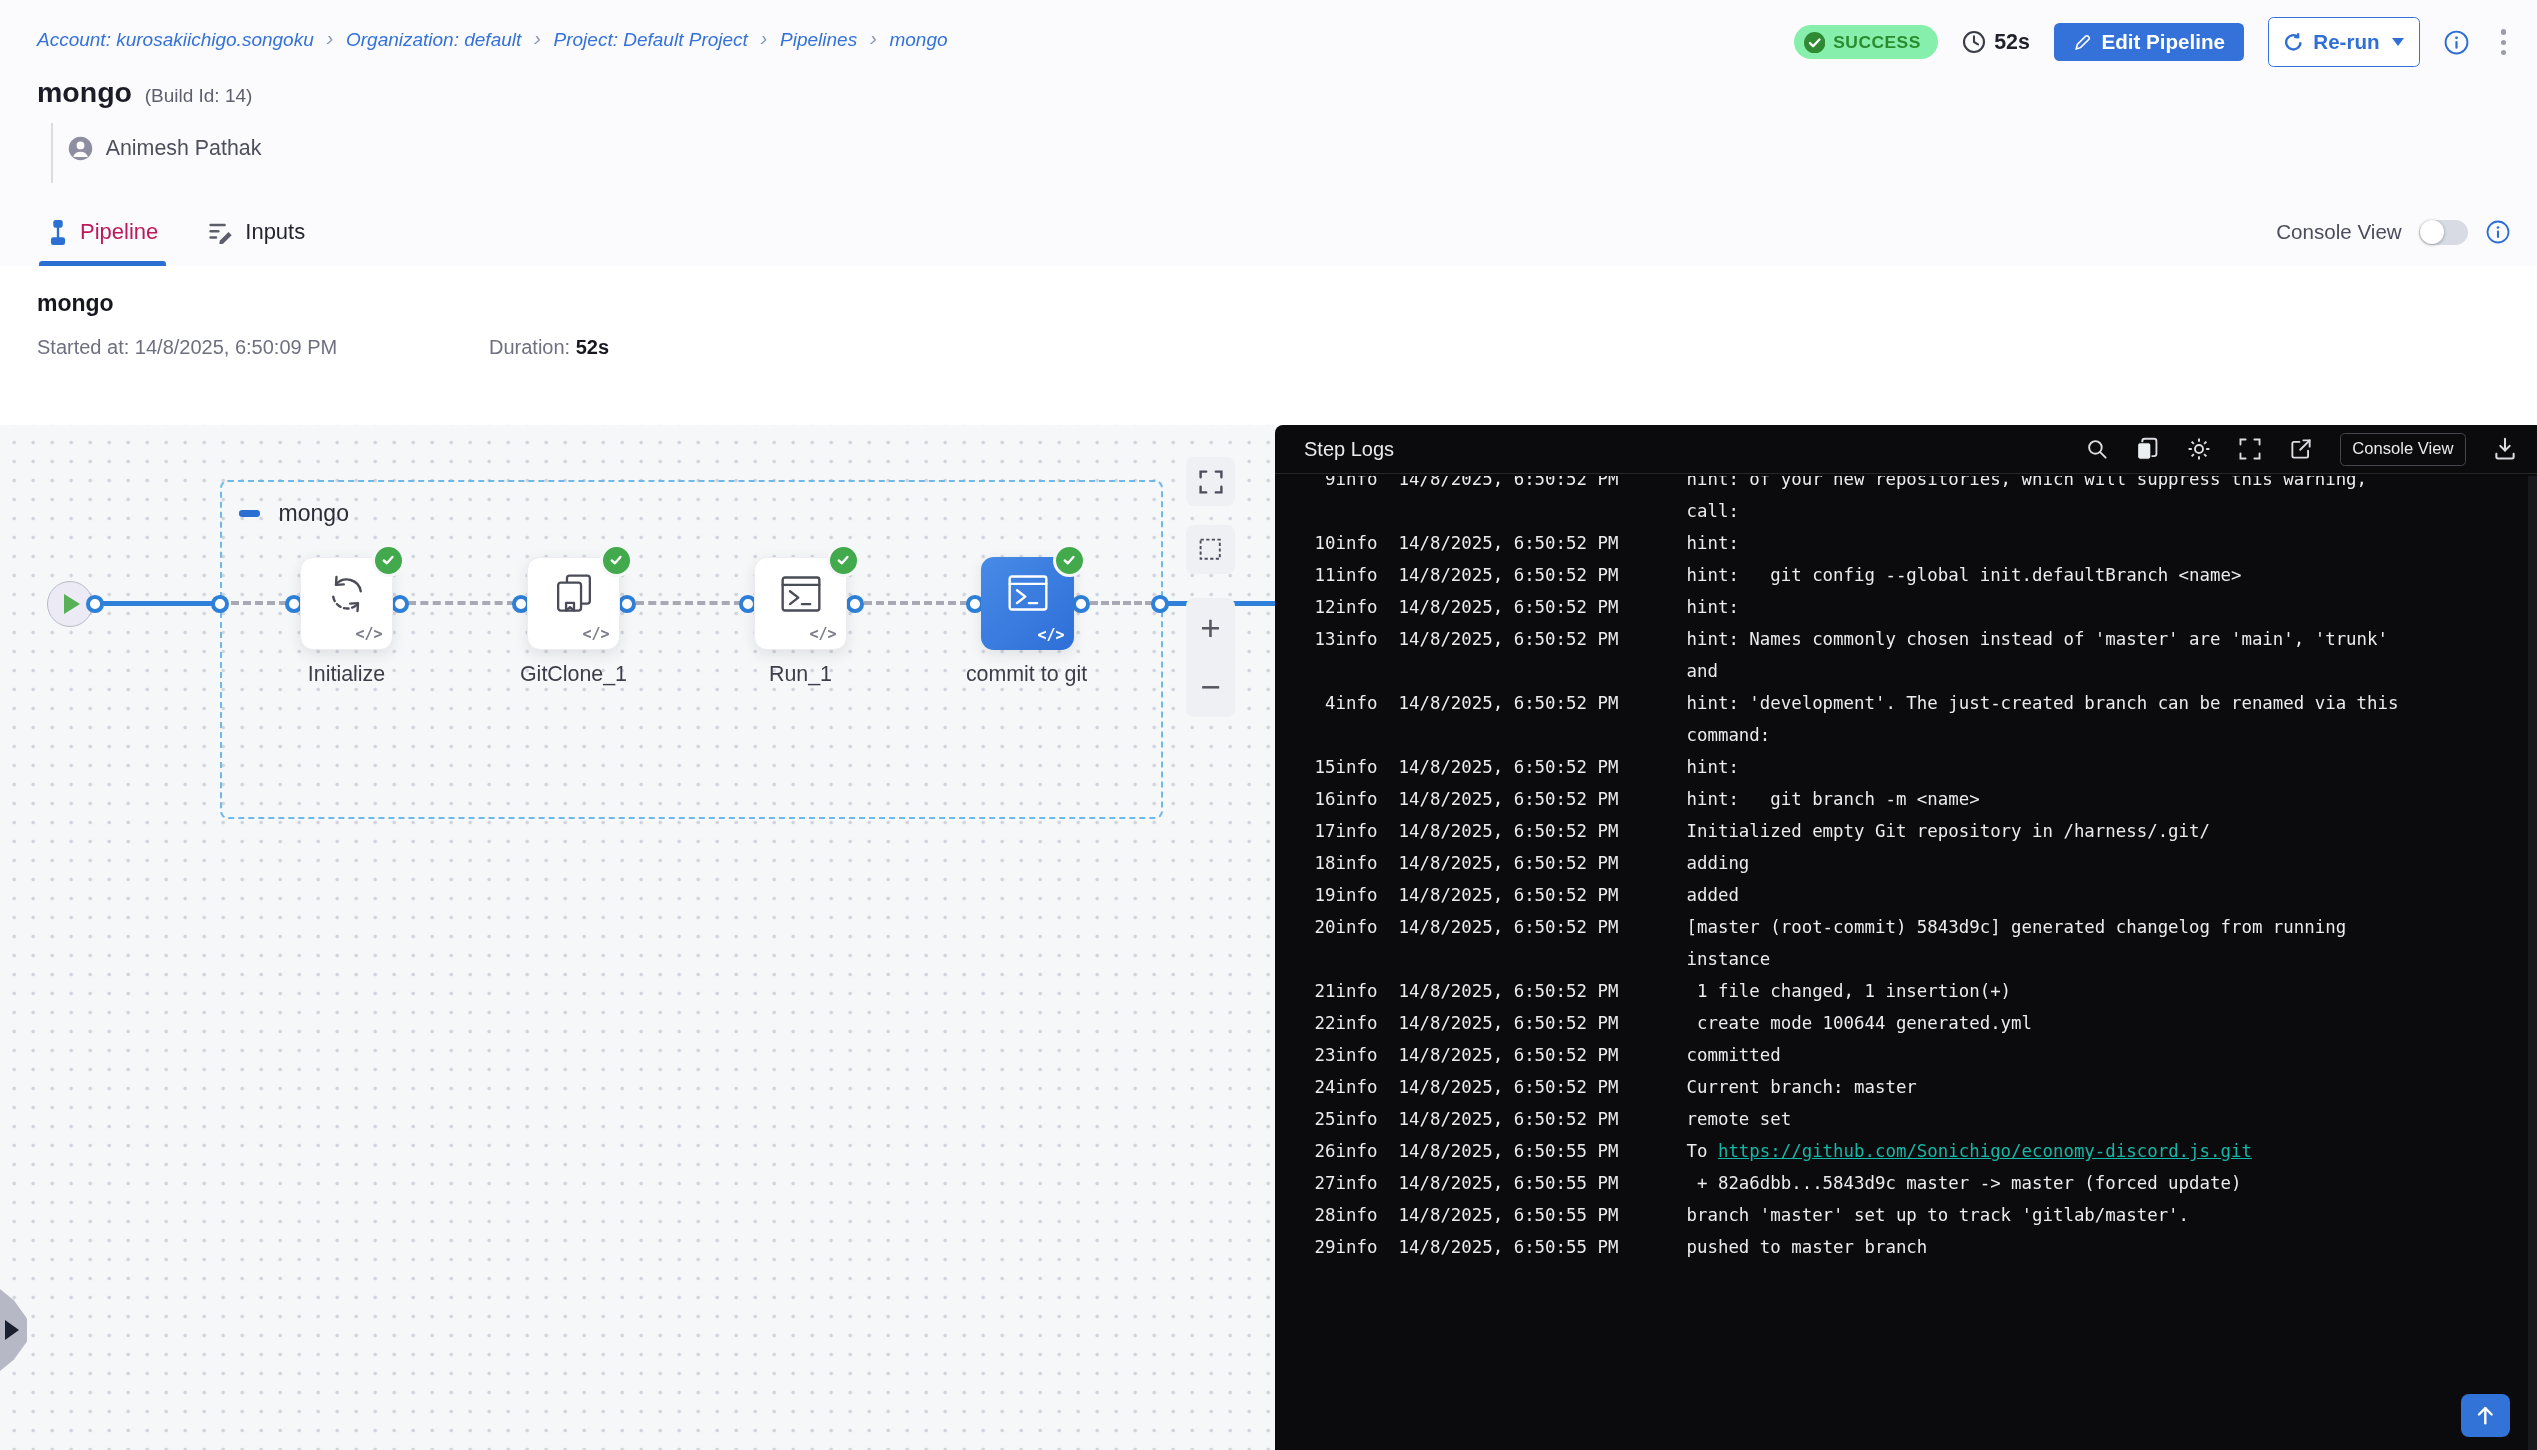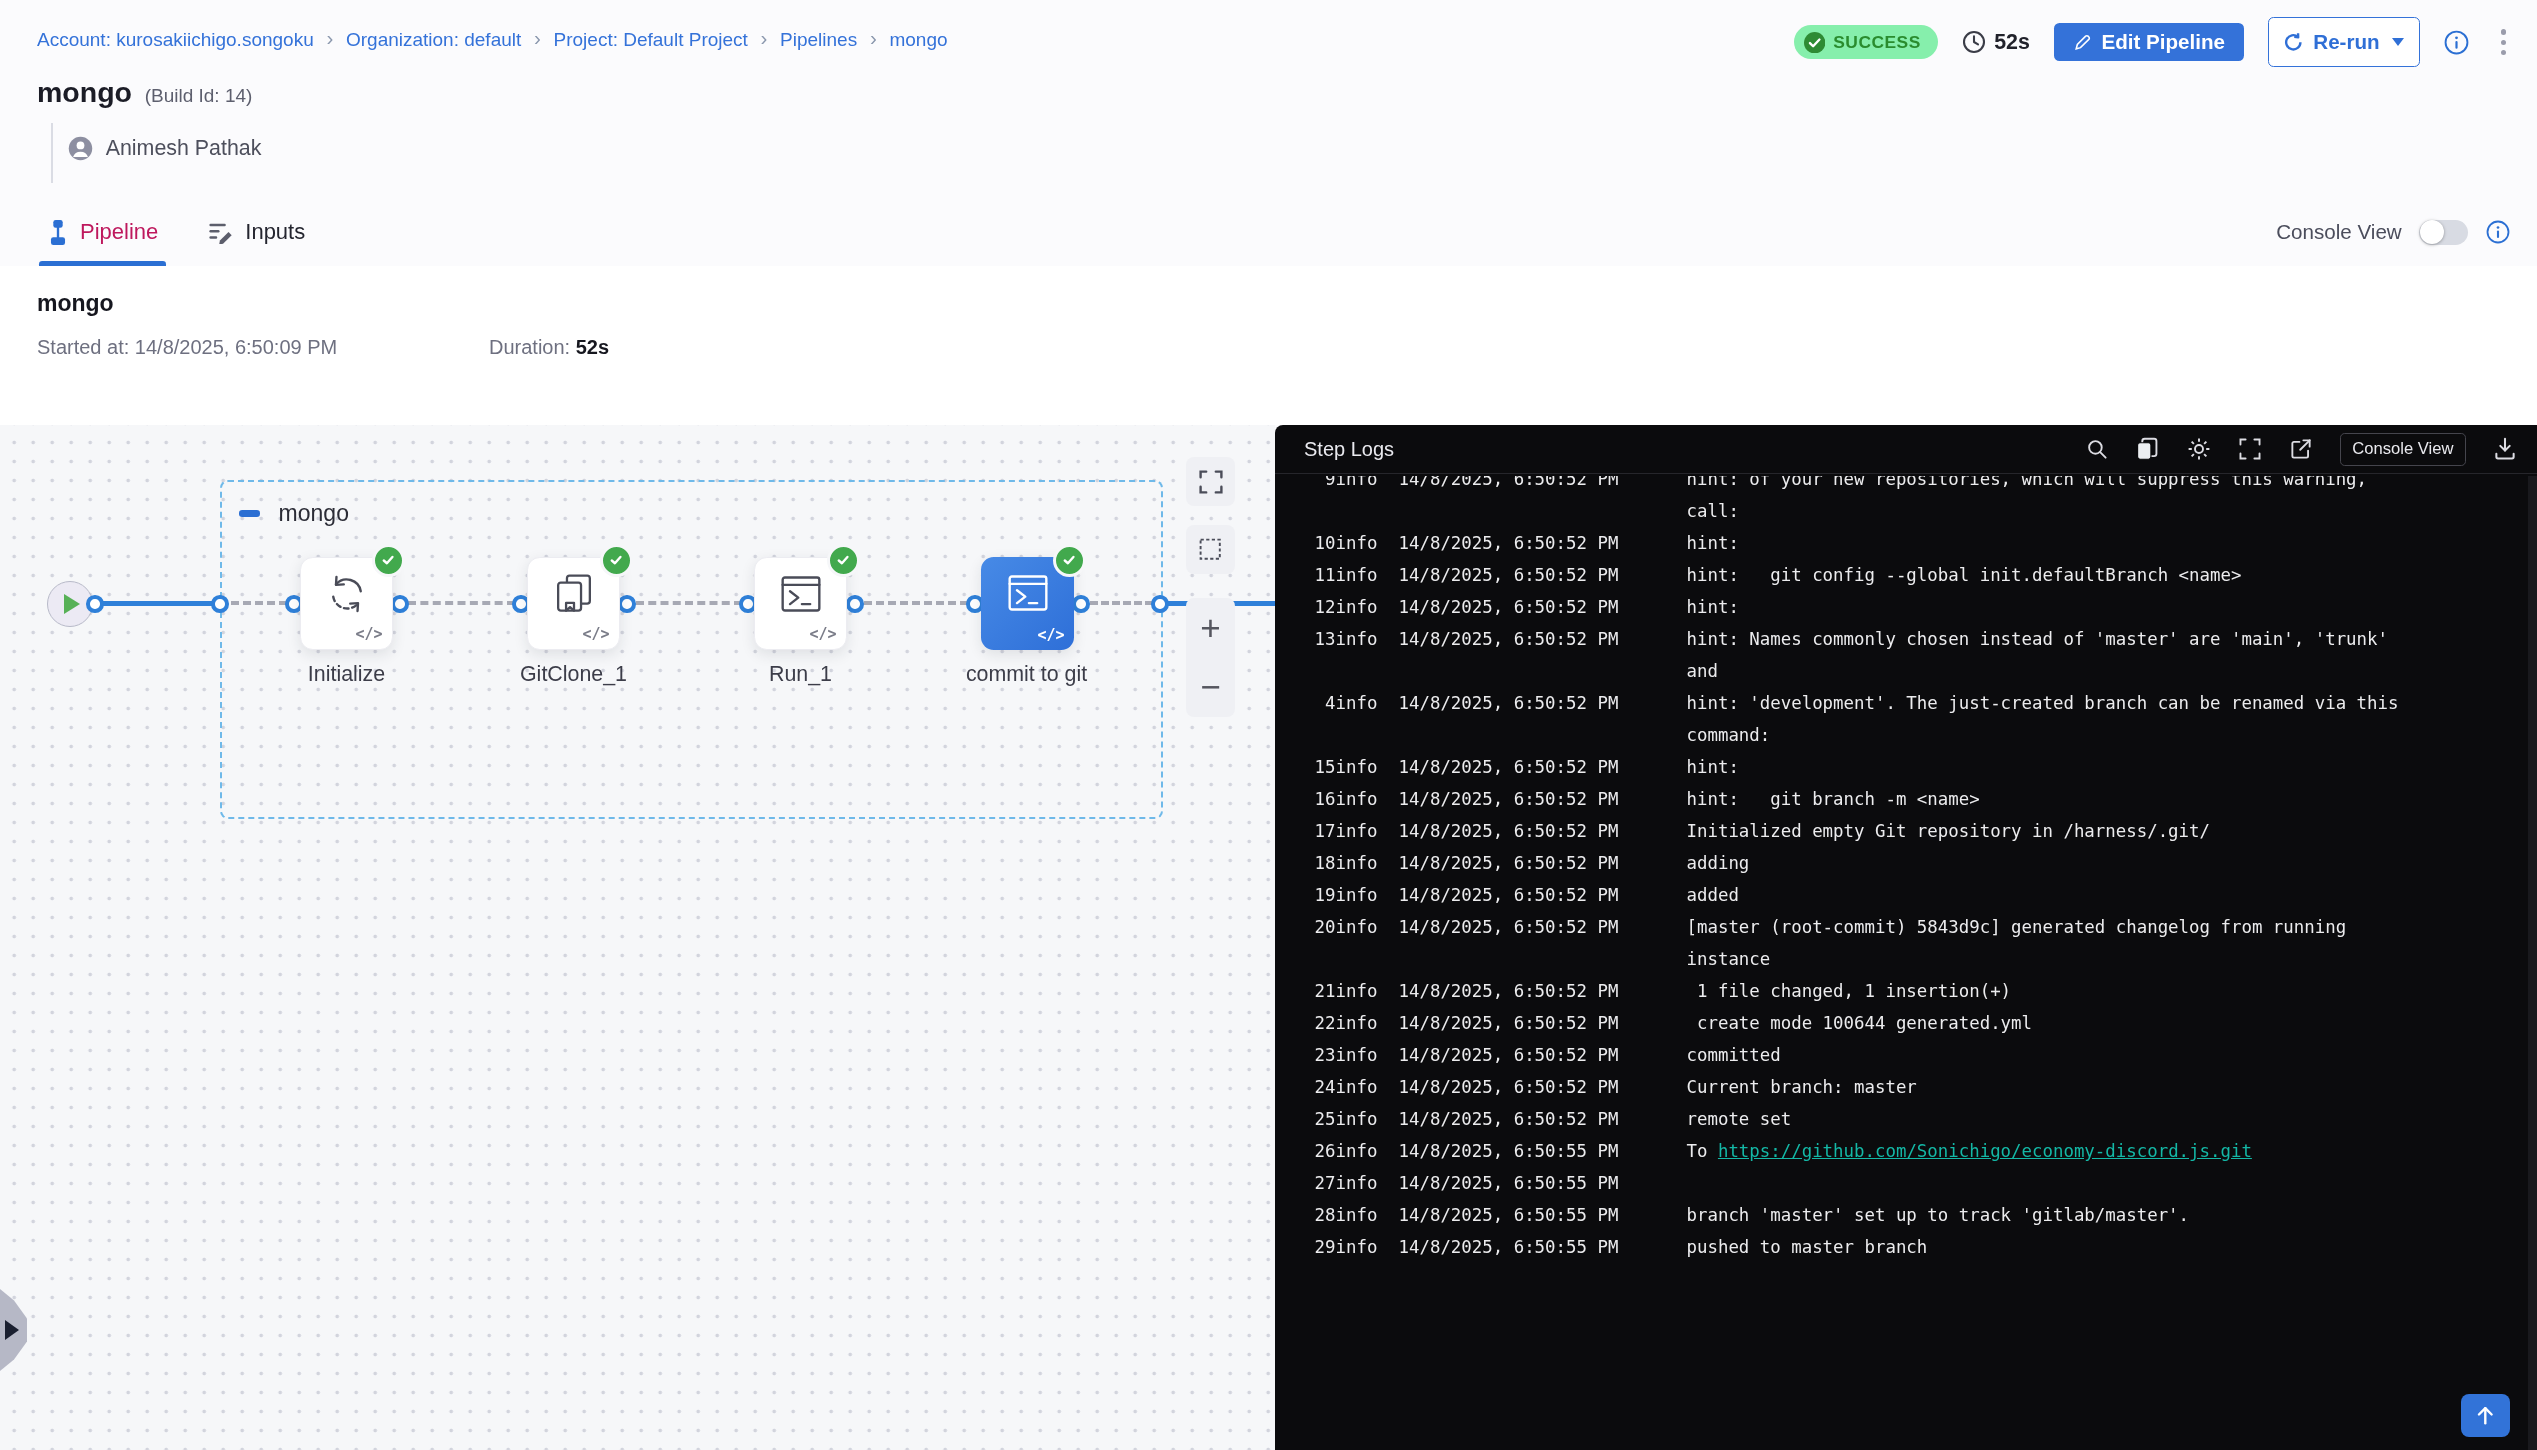--- a/index.html
+++ b/index.html
@@ -1,20 +1,20 @@
 <!DOCTYPE html>
 <html style="font-size:12.7px"><head>
 <meta charset="utf-8">
 <style>
   html,body{margin:0;padding:0;background:#e8e9ee;}
   .app{position:relative;width:2538px;height:1450px;background:#fbfbfd;overflow:hidden;
        font-family:"Liberation Sans",sans-serif;-webkit-font-smoothing:antialiased;}
 
   
-  .breadcrumb{position:absolute;left:37px;top:28.5px;display:flex;align-items:center;gap:12.7px;font-size:19px;}
+  .breadcrumb{position:absolute;left:37px;top:28.5px;display:flex;align-items:center;gap:12.7px;font-size:19px;font-style:italic;}
   .breadcrumb .crumb{color:#3472d9;cursor:pointer;}
   .breadcrumb .sep{color:#8a97ad;font-size:20.6px;line-height:1;transform:translateY(-0.8px);}
   .top-actions{position:absolute;right:24px;top:17.4px;display:flex;align-items:center;gap:24px;}
   .status-badge{display:flex;align-items:center;gap:8px;background:#86efac;border-radius:20.6px;
                 padding:6.3px 17.4px 6.3px 9.5px;}
   .status-badge .txt{color:#2a8c2e;font-size:17.4px;font-weight:bold;letter-spacing:0.5px;}
   .elapsed{display:flex;align-items:center;gap:8px;color:#21222b;font-size:21.4px;font-weight:600;}
   .btn-primary{display:flex;align-items:center;gap:9.5px;background:#3472d9;color:#fff;border:none;
                border-radius:5.5px;height:38px;padding:0 19px;font-size:20.6px;font-weight:600;
                font-family:inherit;cursor:pointer;}
@@ -445,21 +445,21 @@
             <div class="logrow"><span class="lnum">18</span><span class="llev">info</span><span class="ltime">14/8/2025, 6:50:52 PM</span><span class="lmsg">adding</span></div>
             <div class="logrow"><span class="lnum">19</span><span class="llev">info</span><span class="ltime">14/8/2025, 6:50:52 PM</span><span class="lmsg">added</span></div>
             <div class="logrow"><span class="lnum">20</span><span class="llev">info</span><span class="ltime">14/8/2025, 6:50:52 PM</span><span class="lmsg">[master (root-commit) 5843d9c] generated changelog from running</span></div>
             <div class="logrow"><span></span><span></span><span></span><span class="lmsg" style="grid-column: 4;">instance</span></div>
             <div class="logrow"><span class="lnum">21</span><span class="llev">info</span><span class="ltime">14/8/2025, 6:50:52 PM</span><span class="lmsg"> 1 file changed, 1 insertion(+)</span></div>
             <div class="logrow"><span class="lnum">22</span><span class="llev">info</span><span class="ltime">14/8/2025, 6:50:52 PM</span><span class="lmsg"> create mode 100644 generated.yml</span></div>
             <div class="logrow"><span class="lnum">23</span><span class="llev">info</span><span class="ltime">14/8/2025, 6:50:52 PM</span><span class="lmsg">committed</span></div>
             <div class="logrow"><span class="lnum">24</span><span class="llev">info</span><span class="ltime">14/8/2025, 6:50:52 PM</span><span class="lmsg">Current branch: master</span></div>
             <div class="logrow"><span class="lnum">25</span><span class="llev">info</span><span class="ltime">14/8/2025, 6:50:52 PM</span><span class="lmsg">remote set</span></div>
             <div class="logrow"><span class="lnum">26</span><span class="llev">info</span><span class="ltime">14/8/2025, 6:50:55 PM</span><span class="lmsg">To <a href="#">https://github.com/Sonichigo/economy-discord.js.git</a></span></div>
-            <div class="logrow"><span class="lnum">27</span><span class="llev">info</span><span class="ltime">14/8/2025, 6:50:55 PM</span></div>
+            <div class="logrow"><span class="lnum">27</span><span class="llev">info</span><span class="ltime">14/8/2025, 6:50:55 PM</span><span class="lmsg"> + 82a6dbb...5843d9c master -&gt; master (forced update)</span></div>
             <div class="logrow"><span class="lnum">28</span><span class="llev">info</span><span class="ltime">14/8/2025, 6:50:55 PM</span><span class="lmsg">branch 'master' set up to track 'gitlab/master'.</span></div>
             <div class="logrow"><span class="lnum">29</span><span class="llev">info</span><span class="ltime">14/8/2025, 6:50:55 PM</span><span class="lmsg">pushed to master branch</span></div>
           </div>
       </div>
       <div class="scroll-track"></div>
       <button class="scrolltop-btn">
         <span>
           <svg width="20.6" height="20.6" viewBox="0 0 26 26" fill="none" stroke="#fff" stroke-width="3" stroke-linecap="round" stroke-linejoin="round">
               <line x1="13" y1="23" x2="13" y2="4"></line>
               <polyline points="5,12 13,4 21,12"></polyline>

